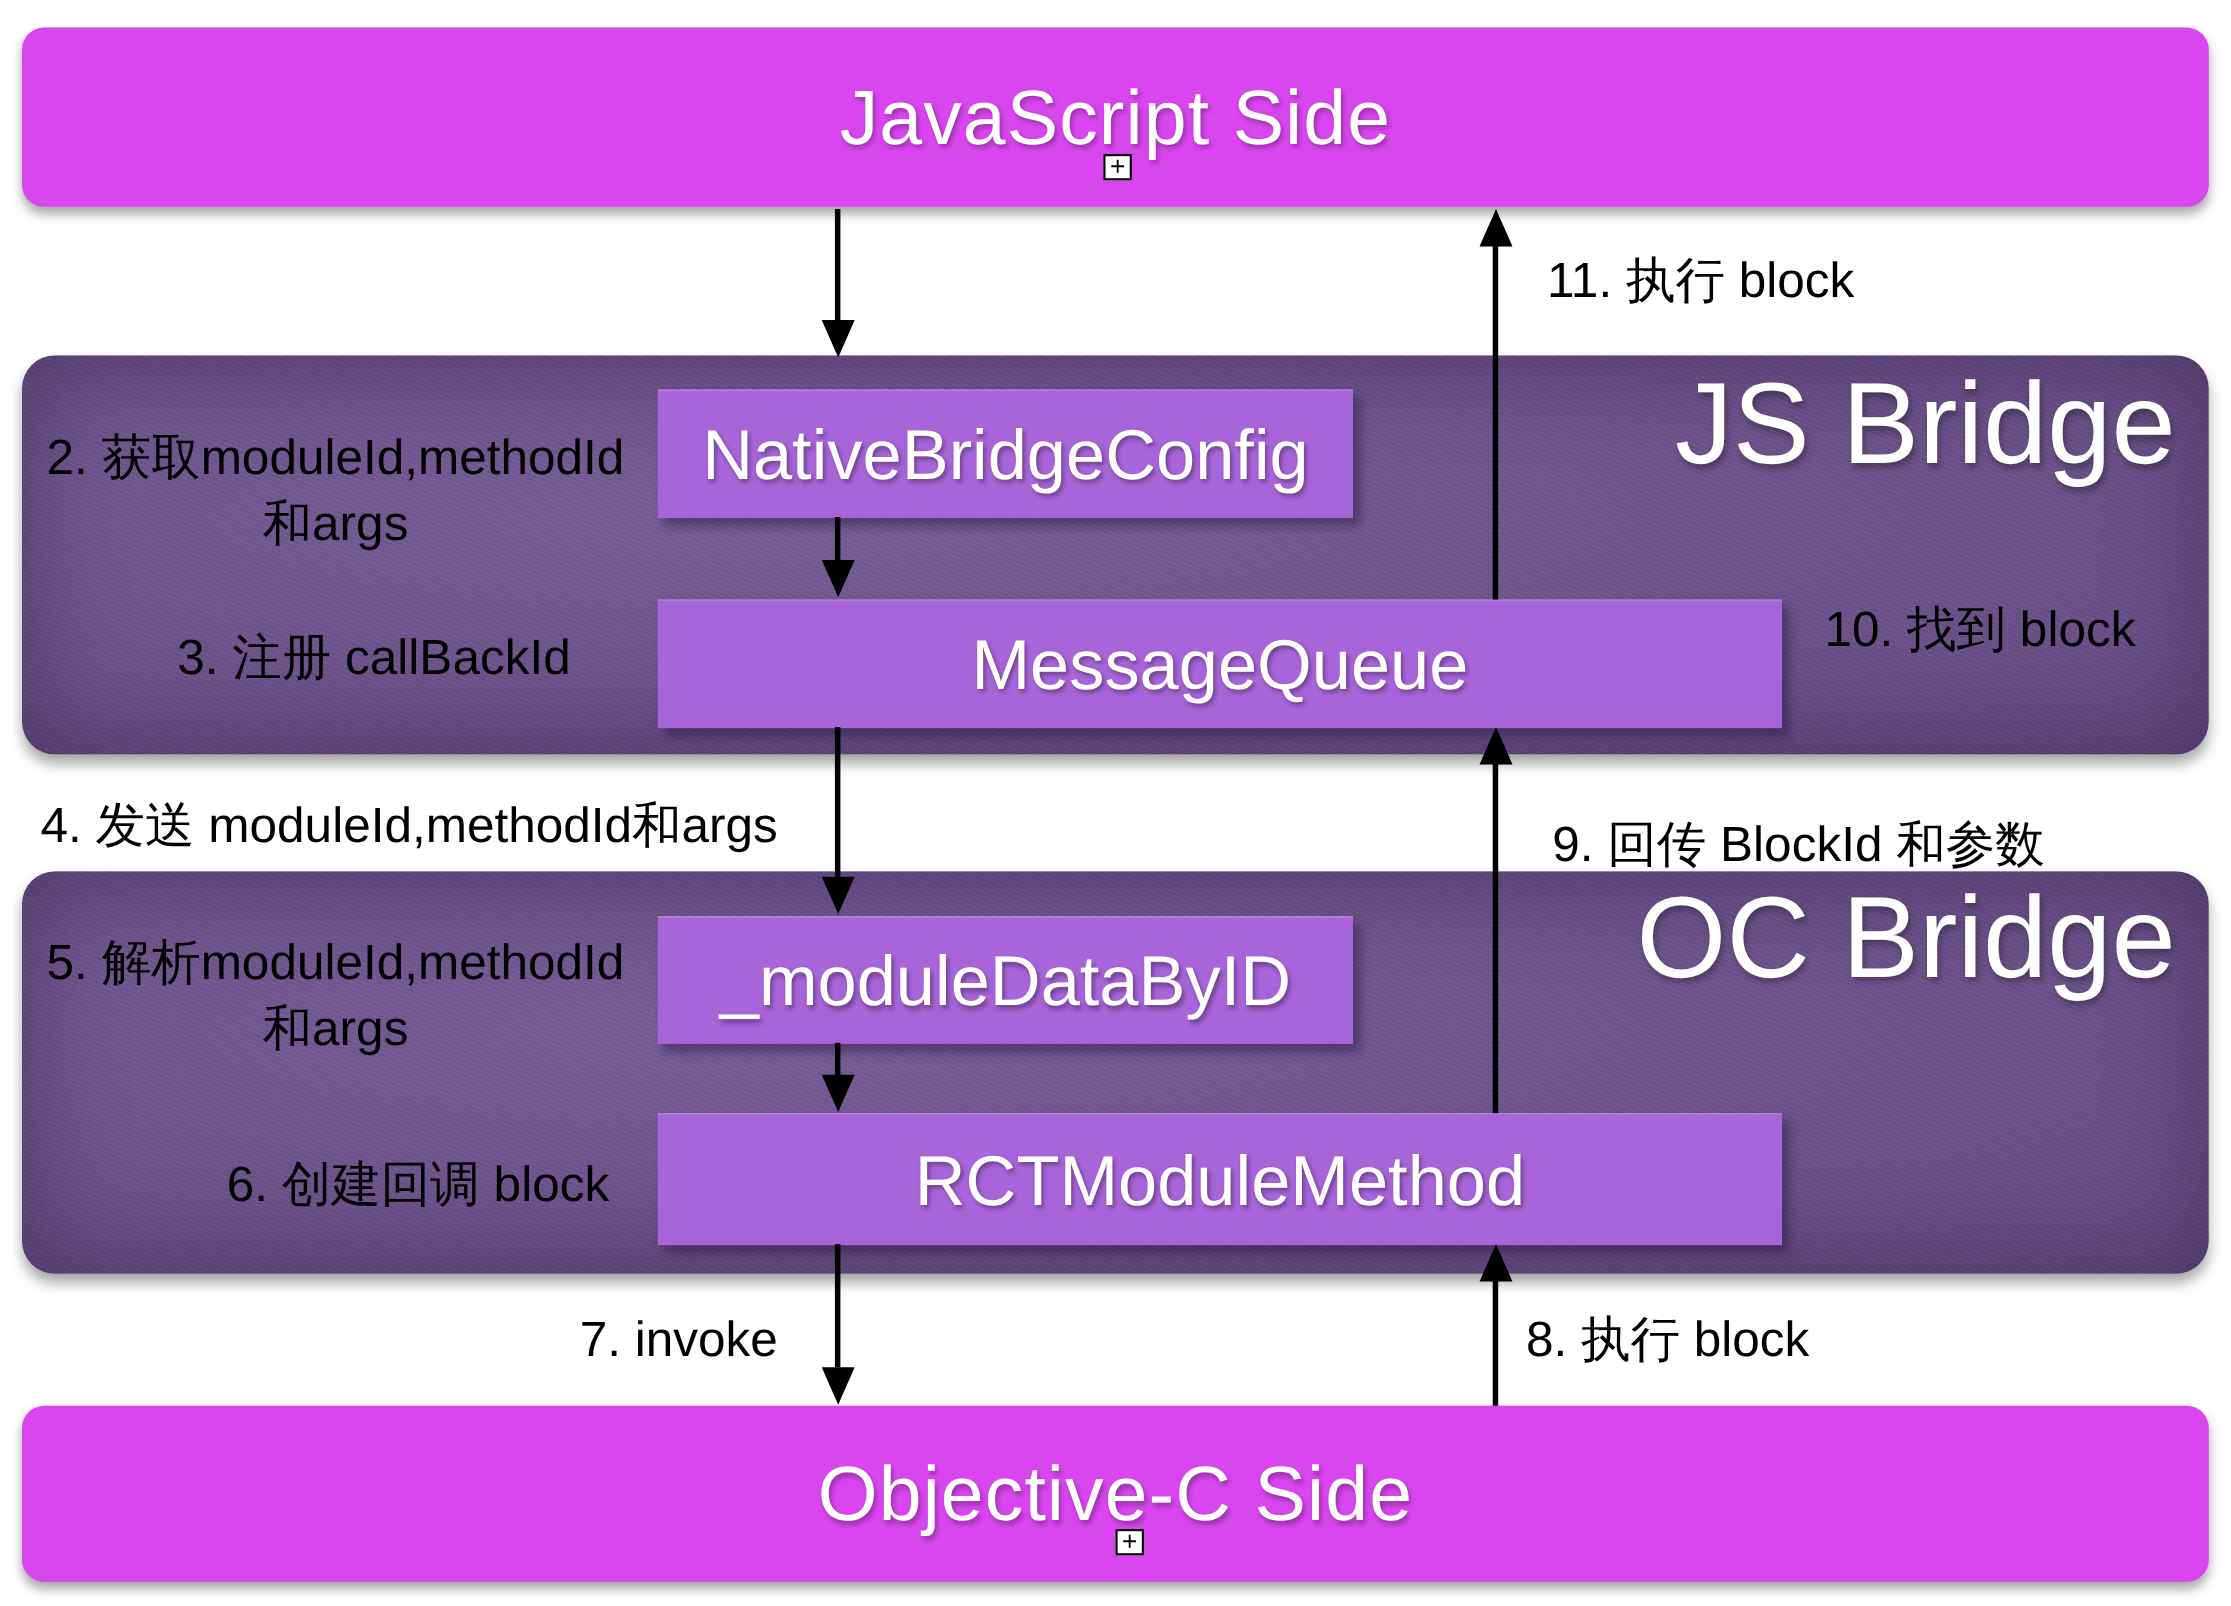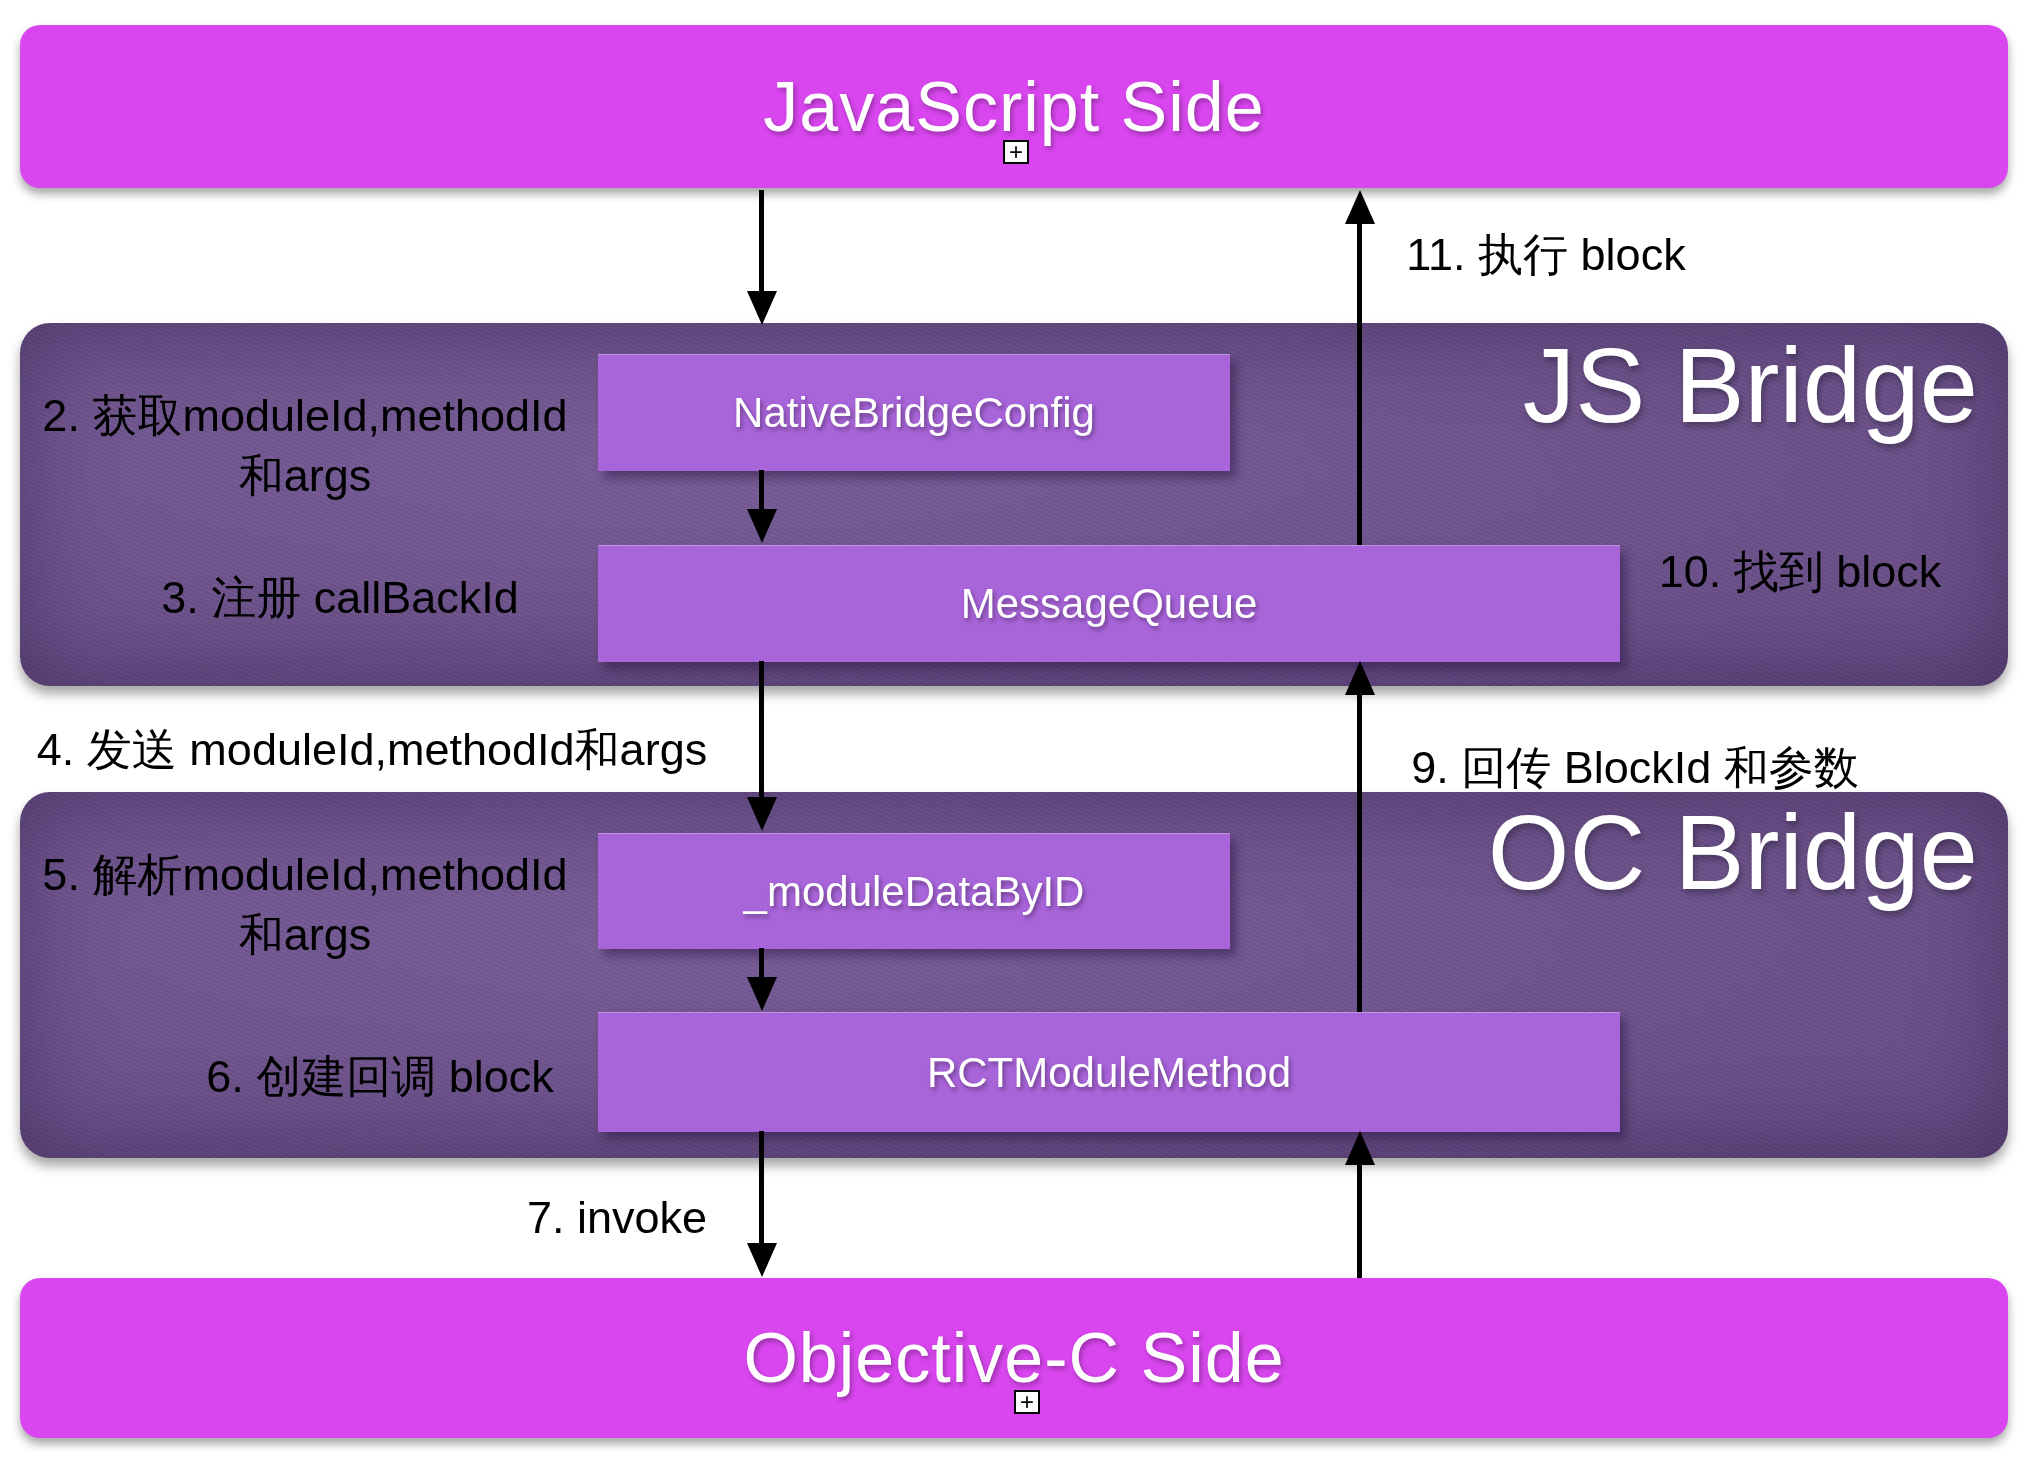--- a/index.html
+++ b/index.html
@@ -31,21 +31,21 @@
     text-shadow:2px 4px 6px rgba(0,0,0,0.30);white-space:nowrap;line-height:1.0;
   }
   
   .node{
     position:absolute;background:#a864d9;
     border-top:1px solid rgba(255,255,255,0.30);
     box-shadow:6px 7px 9px rgba(35,15,60,0.45);
     display:flex;align-items:center;justify-content:center;
   }
   .node-label{
-    color:#ffffff;font-size:42px;font-weight:300;
+    color:#ffffff;font-size:64px;font-weight:300;
     text-shadow:2px 3px 4px rgba(0,0,0,0.35);white-space:nowrap;
   }
   
   .step{
     position:absolute;transform:translate(-50%,-50%);
     color:#000000;font-size:45px;font-weight:400;line-height:60px;
     white-space:nowrap;text-align:center;
   }
   
   .aline{position:absolute;width:5px;background:#000000;}
@@ -143,20 +143,21 @@
 
   <div class="step" style="left:305px;top:905px;">
     <div>5. 解析moduleId,methodId</div>
     <div>和args</div>
   </div>
 
   <div class="step" style="left:380px;top:1077px;">6. 创建回调 block</div>
 
   <div class="step" style="left:617px;top:1218px;">7. invoke</div>
 
+  <div class="step" style="left:1516px;top:1218px;">8. 执行 block</div>
 
   <div class="step" style="left:1635px;top:768px;">9. 回传 BlockId 和参数</div>
 
   <div class="step" style="left:1800px;top:572px;">10. 找到 block</div>
 
   <div class="step" style="left:1546px;top:255px;">11. 执行 block</div>
 
 </div>
 
 </body></html>

